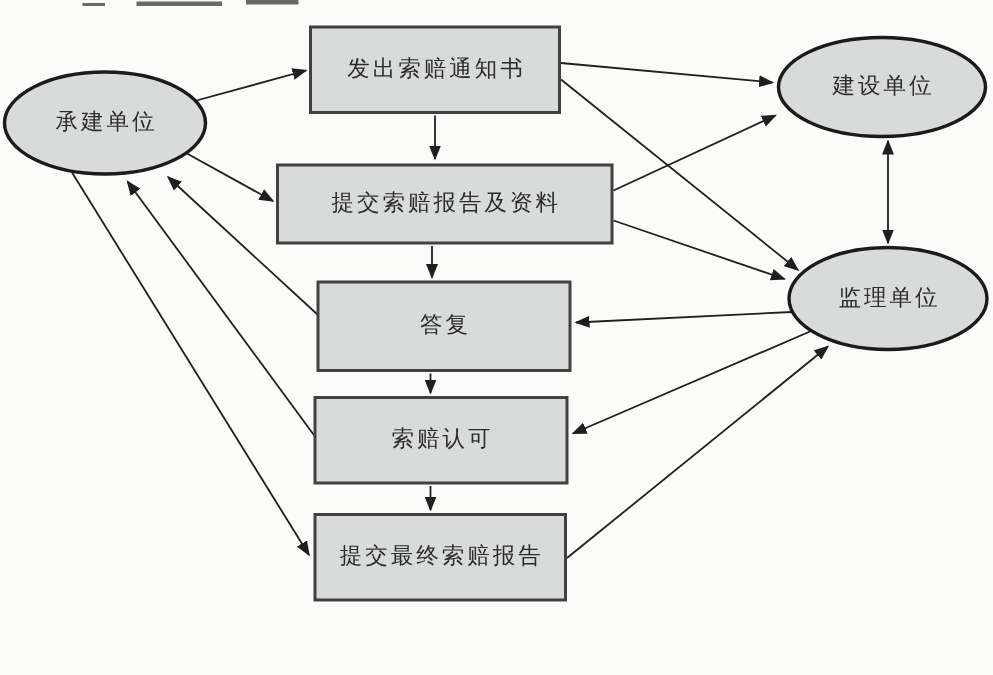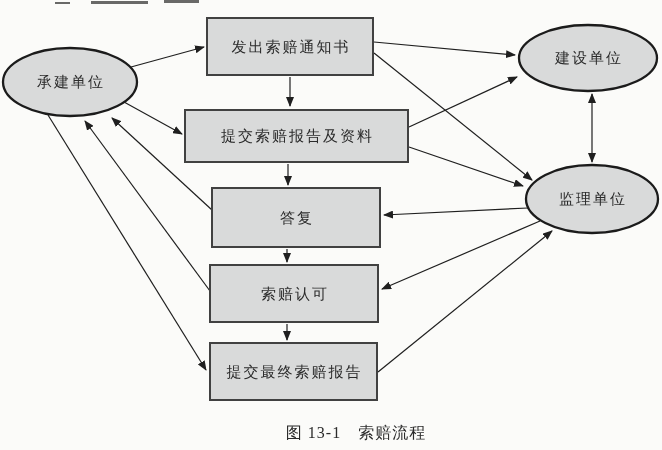--- a/index.html
+++ b/index.html
@@ -89,14 +89,13 @@
           <rect x="210" y="343" width="167" height="57" fill="#d9dada" stroke="#414141" stroke-width="2"></rect>
           <text x="294.5" y="371.5" dominant-baseline="central" fill="#2b2b2b">提交最终索赔报告</text>
         </g>
       </g>
     <g id="artifacts-layer">
         <rect x="55" y="2" width="15" height="2" fill="#4f4f4f" opacity="0.85"></rect>
         <rect x="91" y="1" width="57" height="3" fill="#4f4f4f" opacity="0.85"></rect>
         <rect x="164" y="0" width="35" height="3" fill="#4f4f4f" opacity="0.85"></rect>
       </g>
   </svg>
-  <div class="caption">图 13-1　索赔流程</div>
 </div>
 
 </body></html>

